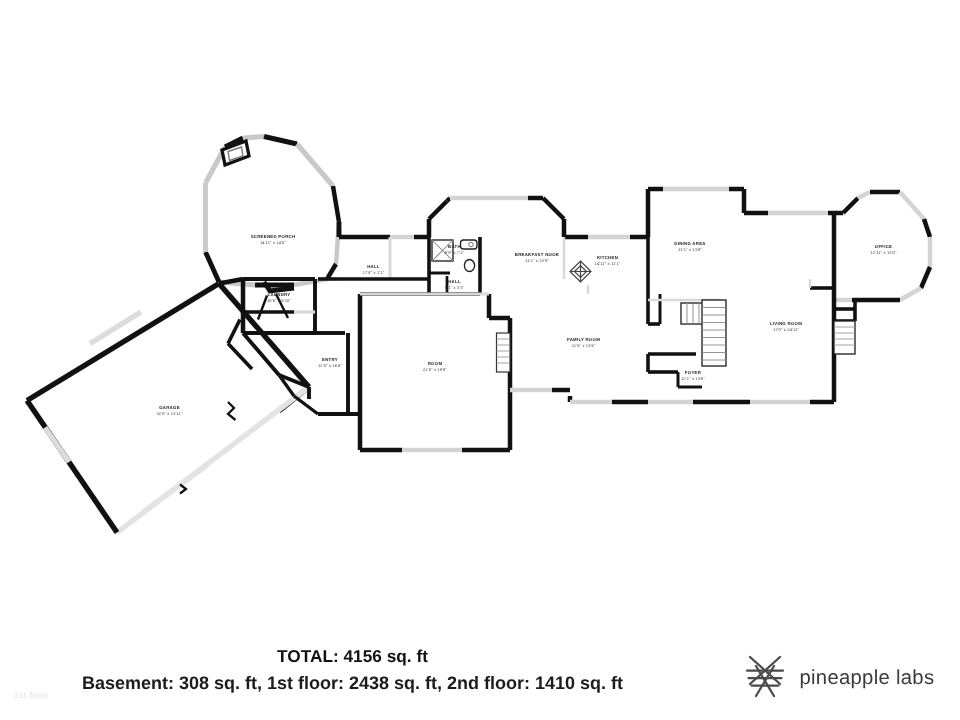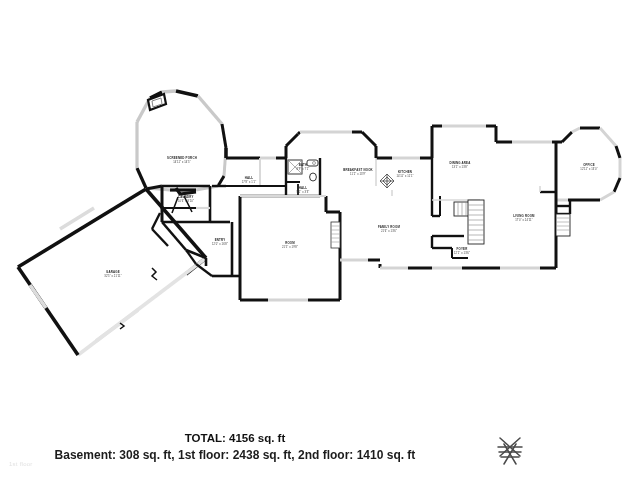--- a/index.html
+++ b/index.html
@@ -391,15 +391,16 @@
     <g stroke="#4a4a4a" stroke-width="1.5" fill="none" stroke-linecap="round">
       <path d="M4,2 L24,20"></path>
       <path d="M24,2 L4,20"></path>
       <path d="M8,8 L20,28"></path>
       <path d="M20,8 L8,28"></path>
       <path d="M2,11 L26,11"></path>
       <path d="M3,16 L25,16"></path>
       <path d="M5,21 L23,21"></path>
     </g>
   </svg>
+  <span class="brand-name">pineapple labs</span>
 </div>
 
 <div id="floor-tag">1st floor</div>
 
 </body></html>

